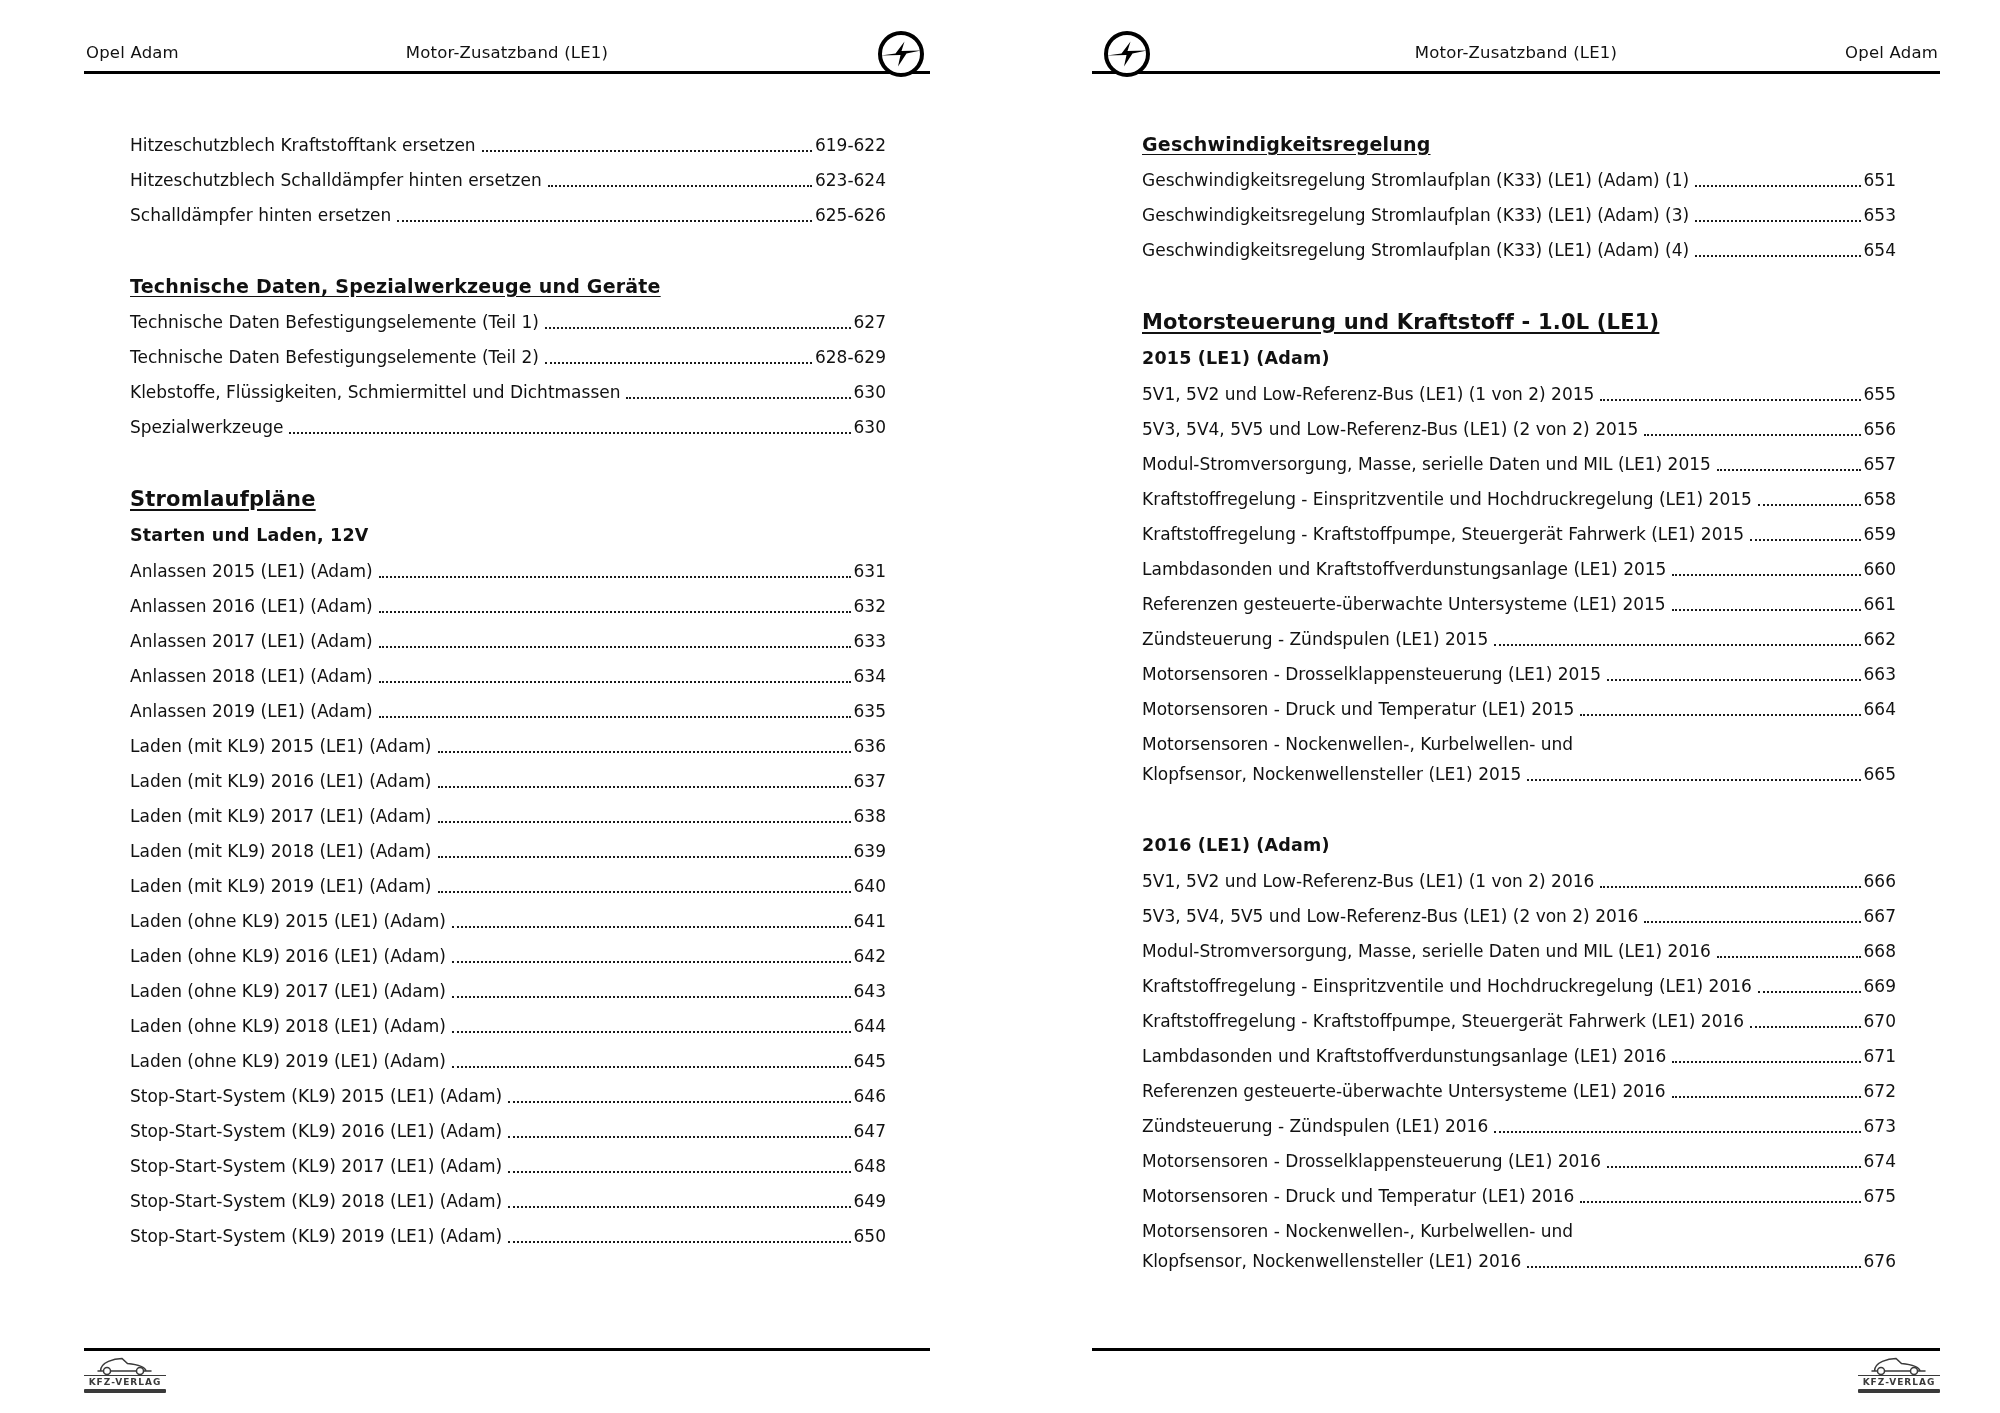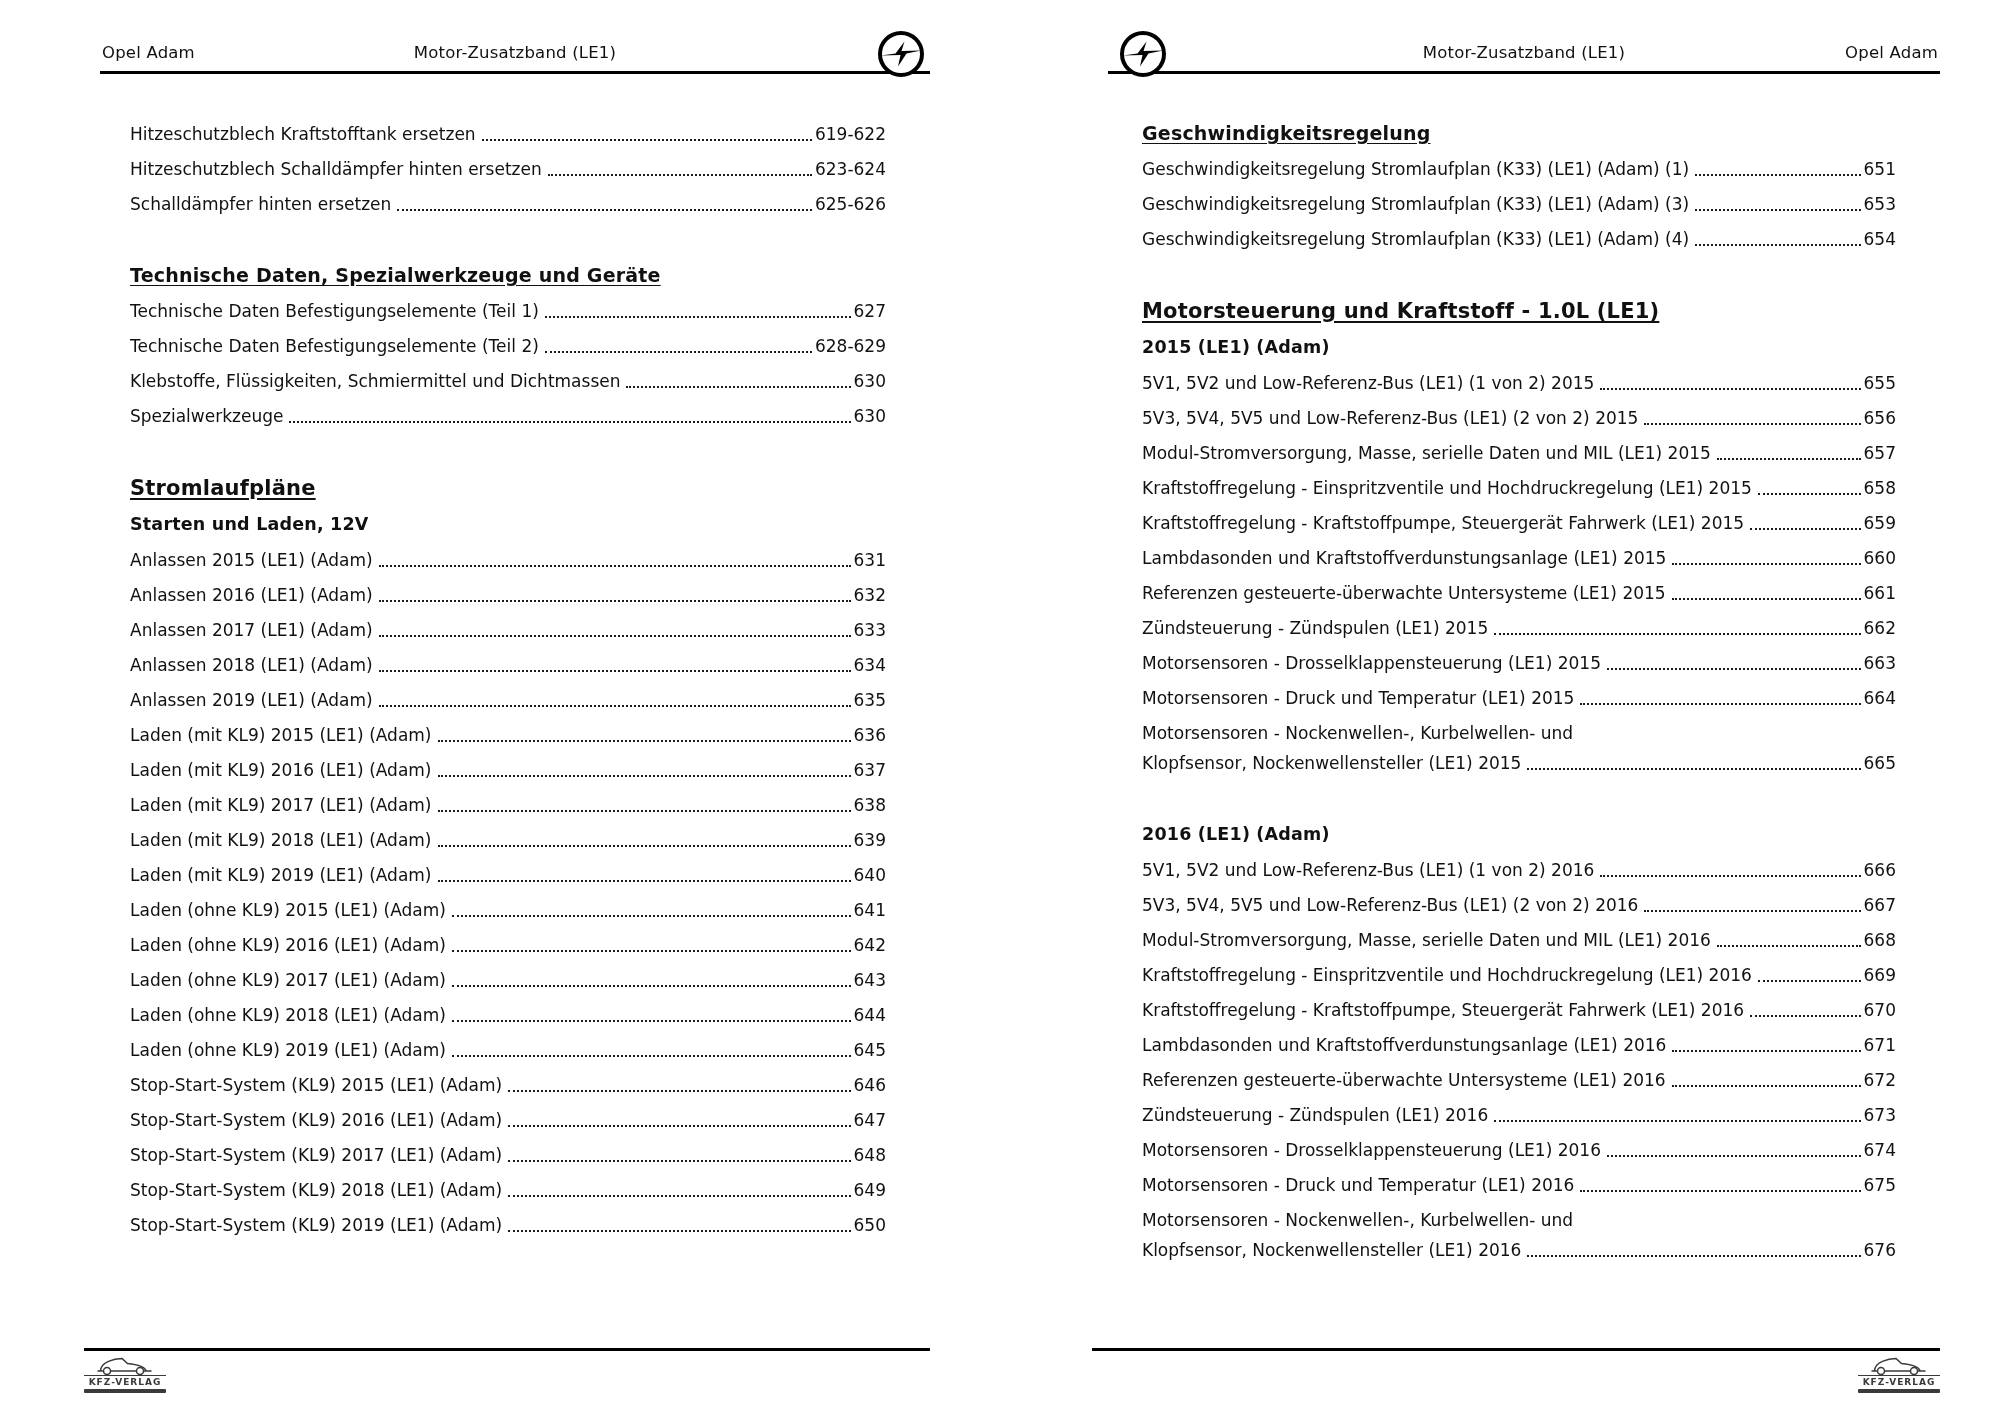--- a/index.html
+++ b/index.html
@@ -2,31 +2,31 @@
 <html><head>
 <meta charset="utf-8">
 <style>
   *{margin:0;padding:0;box-sizing:border-box}
   html{background:#e9e9e9}
   body{width:2000px;height:1413px;background:#ffffff;font-family:"DejaVu Sans","Liberation Sans",sans-serif;color:#111;position:relative;overflow:hidden}
   .page{position:absolute;top:0;height:1413px}
   #left-page{left:84px;width:846px}
   #right-page{left:1092px;width:848px}
 
-  .page-header{position:absolute;top:0;left:16px;right:0;height:74px;border-bottom:3px solid #000}
+  .page-header{position:absolute;top:0;left:0;right:0;height:74px;border-bottom:3px solid #000}
   .hdr-text{position:absolute;bottom:9px;font-size:16.5px;letter-spacing:.2px;white-space:nowrap}
   .hdr-left{left:2px}
   .hdr-center{left:0;right:0;text-align:center}
   .hdr-right{right:2px}
   .opel-logo{position:absolute;bottom:-8px;width:62px;height:50px}
   .opel-right{right:-2px}
   .opel-left{left:4px}
   .opel-svg{width:100%;height:100%}
 
-  .page-content{position:absolute;top:116px}
+  .page-content{position:absolute;top:127px}
   #left-page .page-content{left:46px;width:756px}
   #right-page .page-content{left:50px;width:754px}
 
   section.toc-section{margin-top:37px}
   section.toc-section:first-of-type{margin-top:0}
   .h-major{font-size:21px;line-height:37px;font-weight:700;text-decoration:underline;text-underline-offset:3px;letter-spacing:.2px}
   .h-minor{font-size:19px;line-height:35px;font-weight:700;text-decoration:underline;text-underline-offset:3px;letter-spacing:.2px}
   .h-sub{font-size:17.5px;line-height:35px;font-weight:700;text-underline-offset:3px;letter-spacing:.2px}
 
   .entry-line{display:flex;align-items:center;height:35px;font-size:17px}

